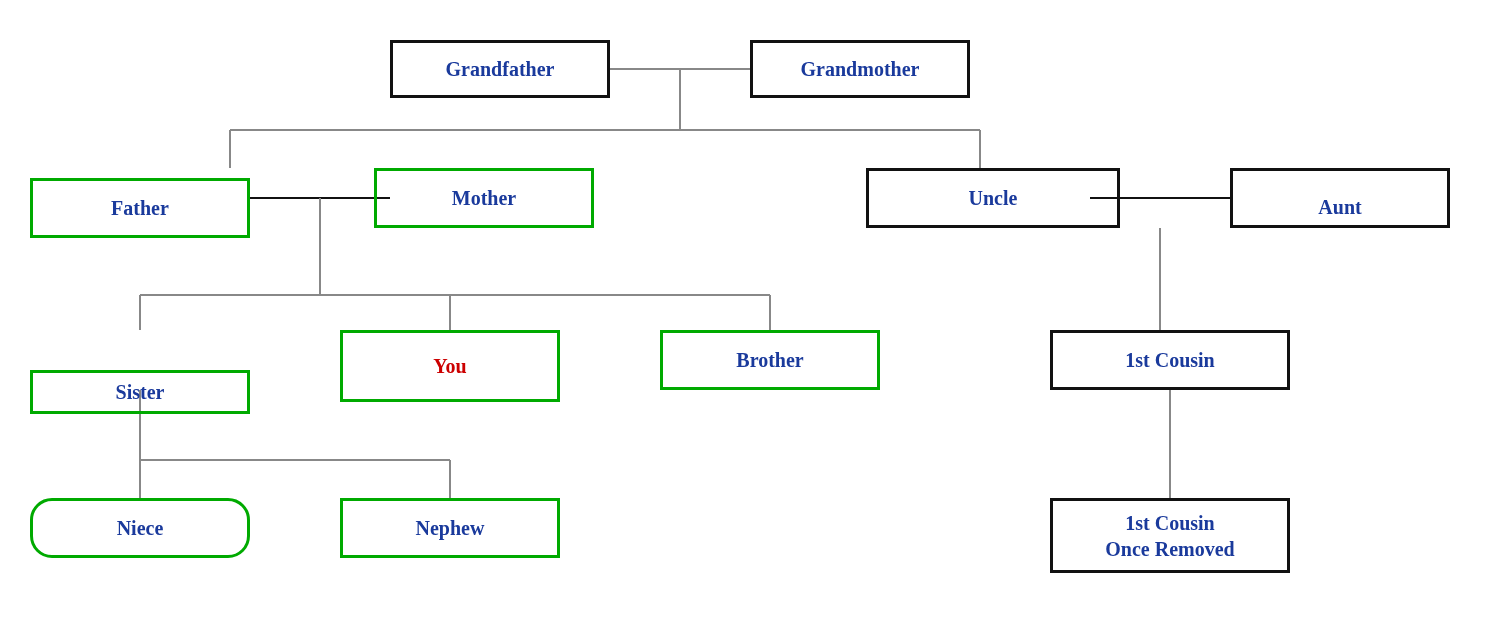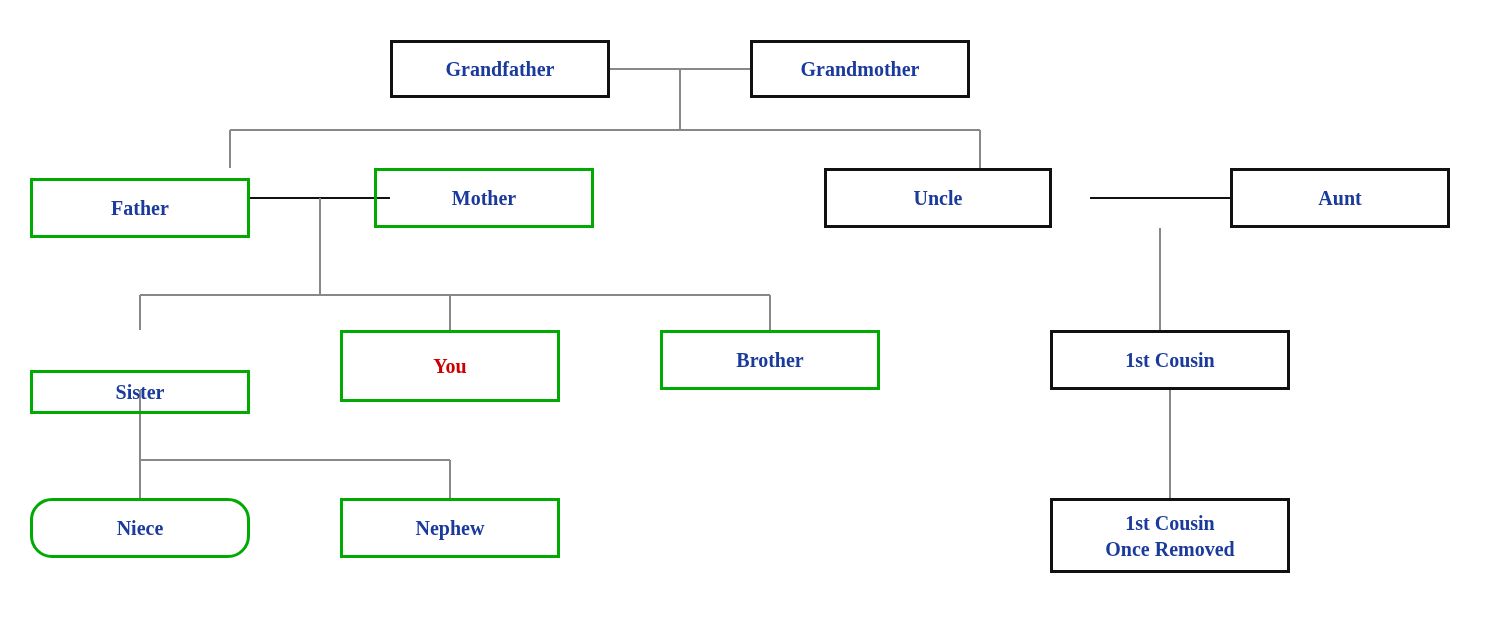--- a/index.html
+++ b/index.html
@@ -94,25 +94,25 @@
   </div>
 
   <div class="node green-border blue-text" style="left:30px; top:168px; width:220px; height:60px;margin-top:10px;">
     <span>Father</span>
   </div>
 
   <div class="node green-border blue-text" style="left:374px; top:168px; width:220px; height:60px;">
     <span>Mother</span>
   </div>
 
-  <div class="node black-border blue-text" style="left:824px; top:168px; width:228px; height:60px;">
+  <div class="node black-border blue-text" style="left:866px; top:168px; width:254px; height:60px;">
     <span>Uncle</span>
   </div>
 
-  <div class="node black-border blue-text" style="left:1230px; top:168px; width:220px; height:60px;">
+  <div class="node black-border blue-text" style="left:1230px; top:168px; width:220px; height:60px;align-items:flex-end;">
     <span>Aunt</span>
   </div>
 
   <div class="node green-border blue-text" style="left:30px; top:330px; width:220px; height:44px;margin-top:40px;">
     <span>Sister</span>
   </div>
 
   <div class="node green-border red-text" style="left:340px; top:330px; width:220px; height:72px;">
     <span>You</span>
   </div>

